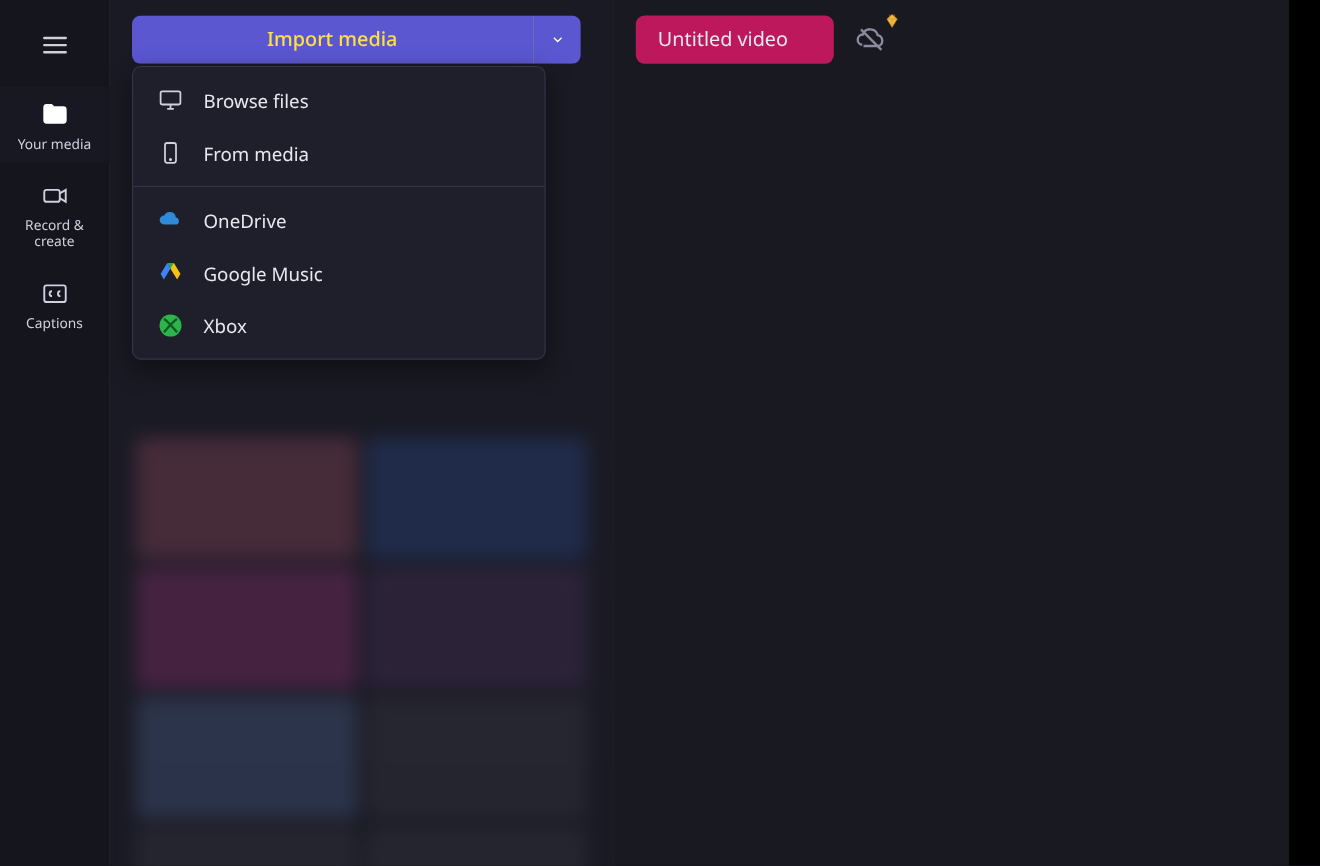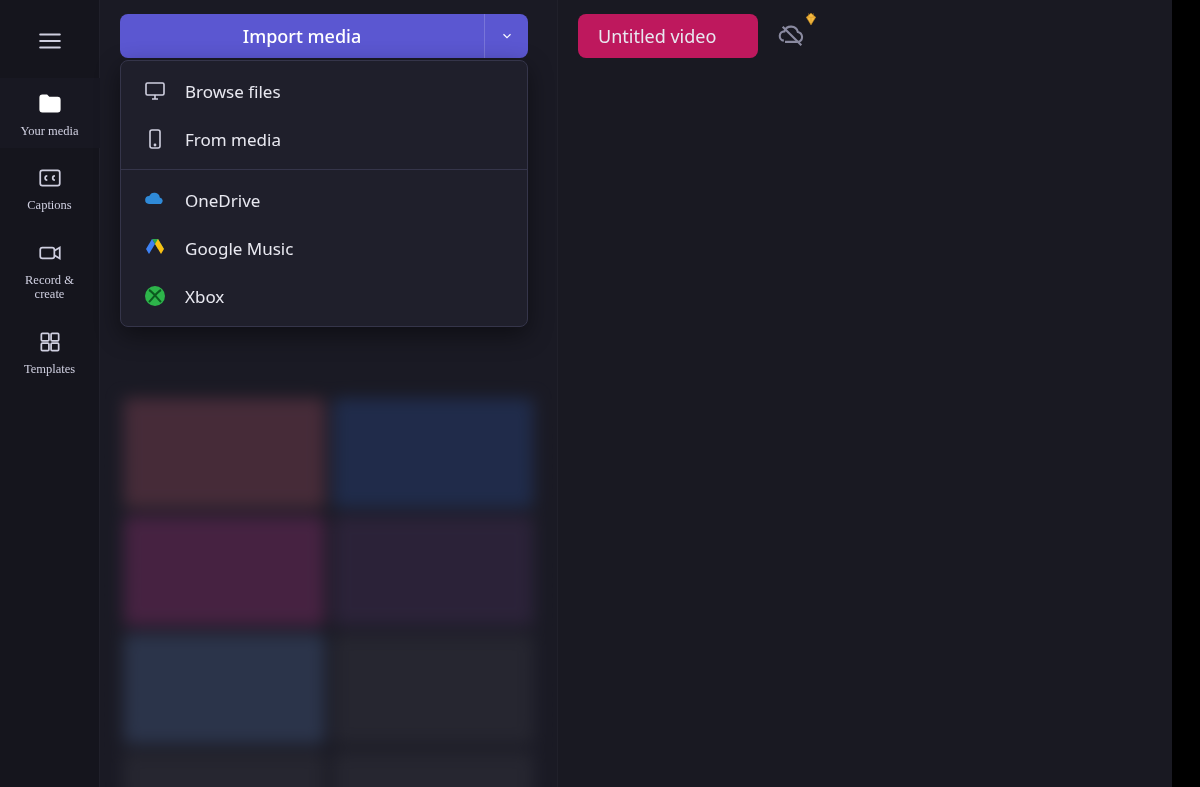--- a/index.html
+++ b/index.html
@@ -36,21 +36,21 @@
     font-size: 12.5px;
     line-height: 1.15;
     color: #cfcfe0;
     cursor: pointer;
     text-align: center;
   }
   .rail-item.active { background: #181822; }
   .rail-item .rl-icon { width: 28px; height: 28px; display: flex; align-items: center; justify-content: center; }
   .rail-item .rl-icon svg { width: 26px; height: 26px; stroke: #cfcfe0; fill: none; stroke-width: 1.6; }
   .rail-item.active .rl-icon svg { fill: #ffffff; stroke: #ffffff; }
-  .rail-item span.lbl { white-space: pre-line; font-family: Liberation Serif, serif; }
+  .rail-item span.lbl { white-space: pre-line; }
   
   .panel {
     position: relative;
     width: 458px;
     background: #1a1a24;
     border-right: 1px solid #20202a;
     padding: 14px 20px;
   }
   .import-btn {
     position: relative;
@@ -58,36 +58,36 @@
     width: 408px;
     height: 44px;
     border-radius: 8px;
     overflow: hidden;
     font-size: 18px;
     font-weight: 500;
   }
   .import-main {
     flex: 1;
     background: #5b57d1;
-    color: #ffffff;
+    color: #fde047;
     display: flex; align-items: center; justify-content: center;
     cursor: pointer;
   }
   .import-chev {
     width: 44px;
     background: #5b57d1;
     border-left: 1px solid rgba(255,255,255,0.18);
     display: flex; align-items: center; justify-content: center;
     cursor: pointer;
   }
   .import-chev svg { width: 14px; height: 14px; stroke: #fff; fill: none; stroke-width: 2; }
   .dropdown {
     position: absolute;
     top: 60px; left: 20px;
-    width: 408px;
+    width: 376px;
     background: #1f1f2b;
     border: 1px solid #35354a;
     border-radius: 8px;
     padding: 6px 0;
     box-shadow: 0 8px 24px rgba(0,0,0,0.45);
     z-index: 10;
   }
   .dd-item {
     display: flex; align-items: center;
     gap: 18px;
@@ -153,46 +153,35 @@
       <span class="rl-icon">
         <svg viewBox="0 0 24 24">
           <path d="M3 6a2 2 0 0 1 2-2h4l2 2h8a2 2 0 0 1 2 2v9a2 2 0 0 1-2 2H5a2 2 0 0 1-2-2Z"></path>
         </svg>
       </span>
       <span class="lbl">Your media</span>
     </div>
     <div class="rail-item">
       <span class="rl-icon">
         <svg viewBox="0 0 24 24">
-          <rect x="3" y="5" width="18" height="14" rx="2"></rect>
-          <path d="M9.5 10a2 2 0 1 0 0 4M16.5 10a2 2 0 1 0 0 4"></path>
+          <rect x="3" y="7" width="13" height="10" rx="2"></rect>
+          <path d="M16 10l5-3v10l-5-3"></path>
         </svg>
       </span>
-      <span class="lbl">Captions</span>
+      <span class="lbl">Record &amp;
+create</span>
     </div>
     <div class="rail-item">
       <span class="rl-icon">
         <svg viewBox="0 0 24 24">
-          <rect x="3" y="7" width="13" height="10" rx="2"></rect>
-          <path d="M16 10l5-3v10l-5-3"></path>
+          <rect x="3" y="5" width="18" height="14" rx="2"></rect>
+          <path d="M9.5 10a2 2 0 1 0 0 4M16.5 10a2 2 0 1 0 0 4"></path>
         </svg>
       </span>
-      <span class="lbl">Record &amp;
-create</span>
-    </div>
-    <div class="rail-item">
-      <span class="rl-icon">
-        <svg viewBox="0 0 24 24">
-          <rect x="4" y="4" width="7" height="7" rx="1"></rect>
-          <rect x="13" y="4" width="7" height="7" rx="1"></rect>
-          <rect x="4" y="13" width="7" height="7" rx="1"></rect>
-          <rect x="13" y="13" width="7" height="7" rx="1"></rect>
-        </svg>
-      </span>
-      <span class="lbl">Templates</span>
+      <span class="lbl">Captions</span>
     </div>
   </div>
 
 <div class="panel">
   <div class="import-btn">
     <div class="import-main">
       <span>Import media</span>
     </div>
     <div class="import-chev">
       <svg viewBox="0 0 24 24">

